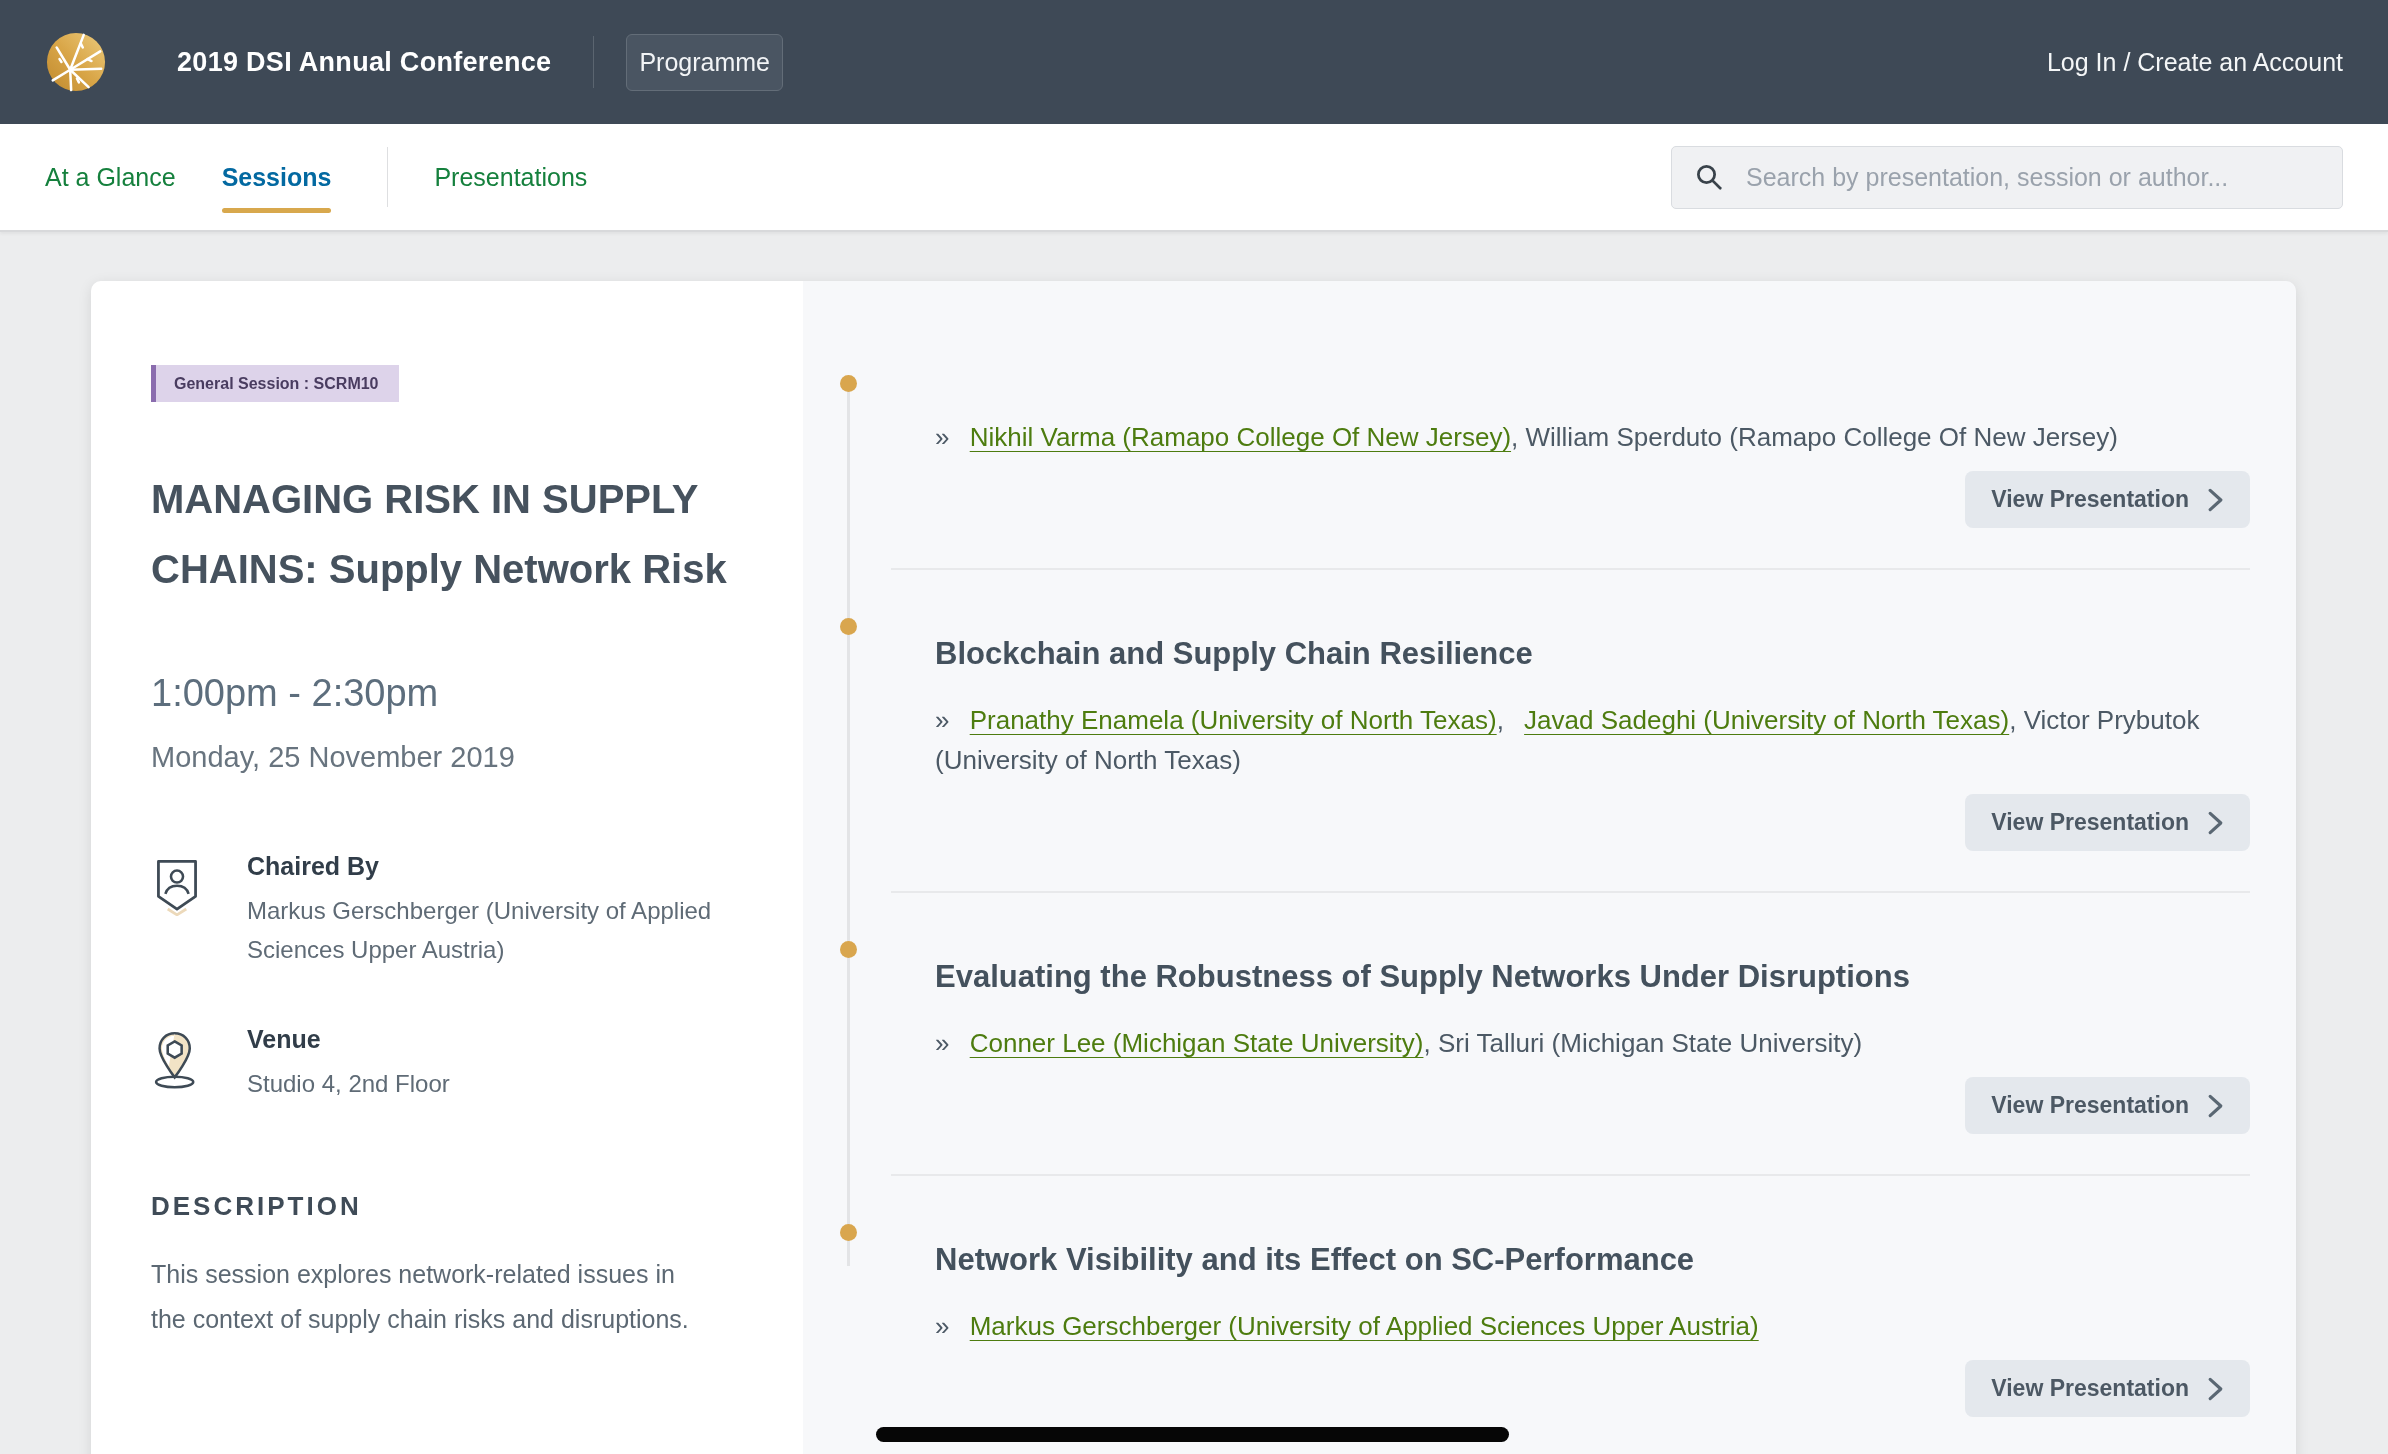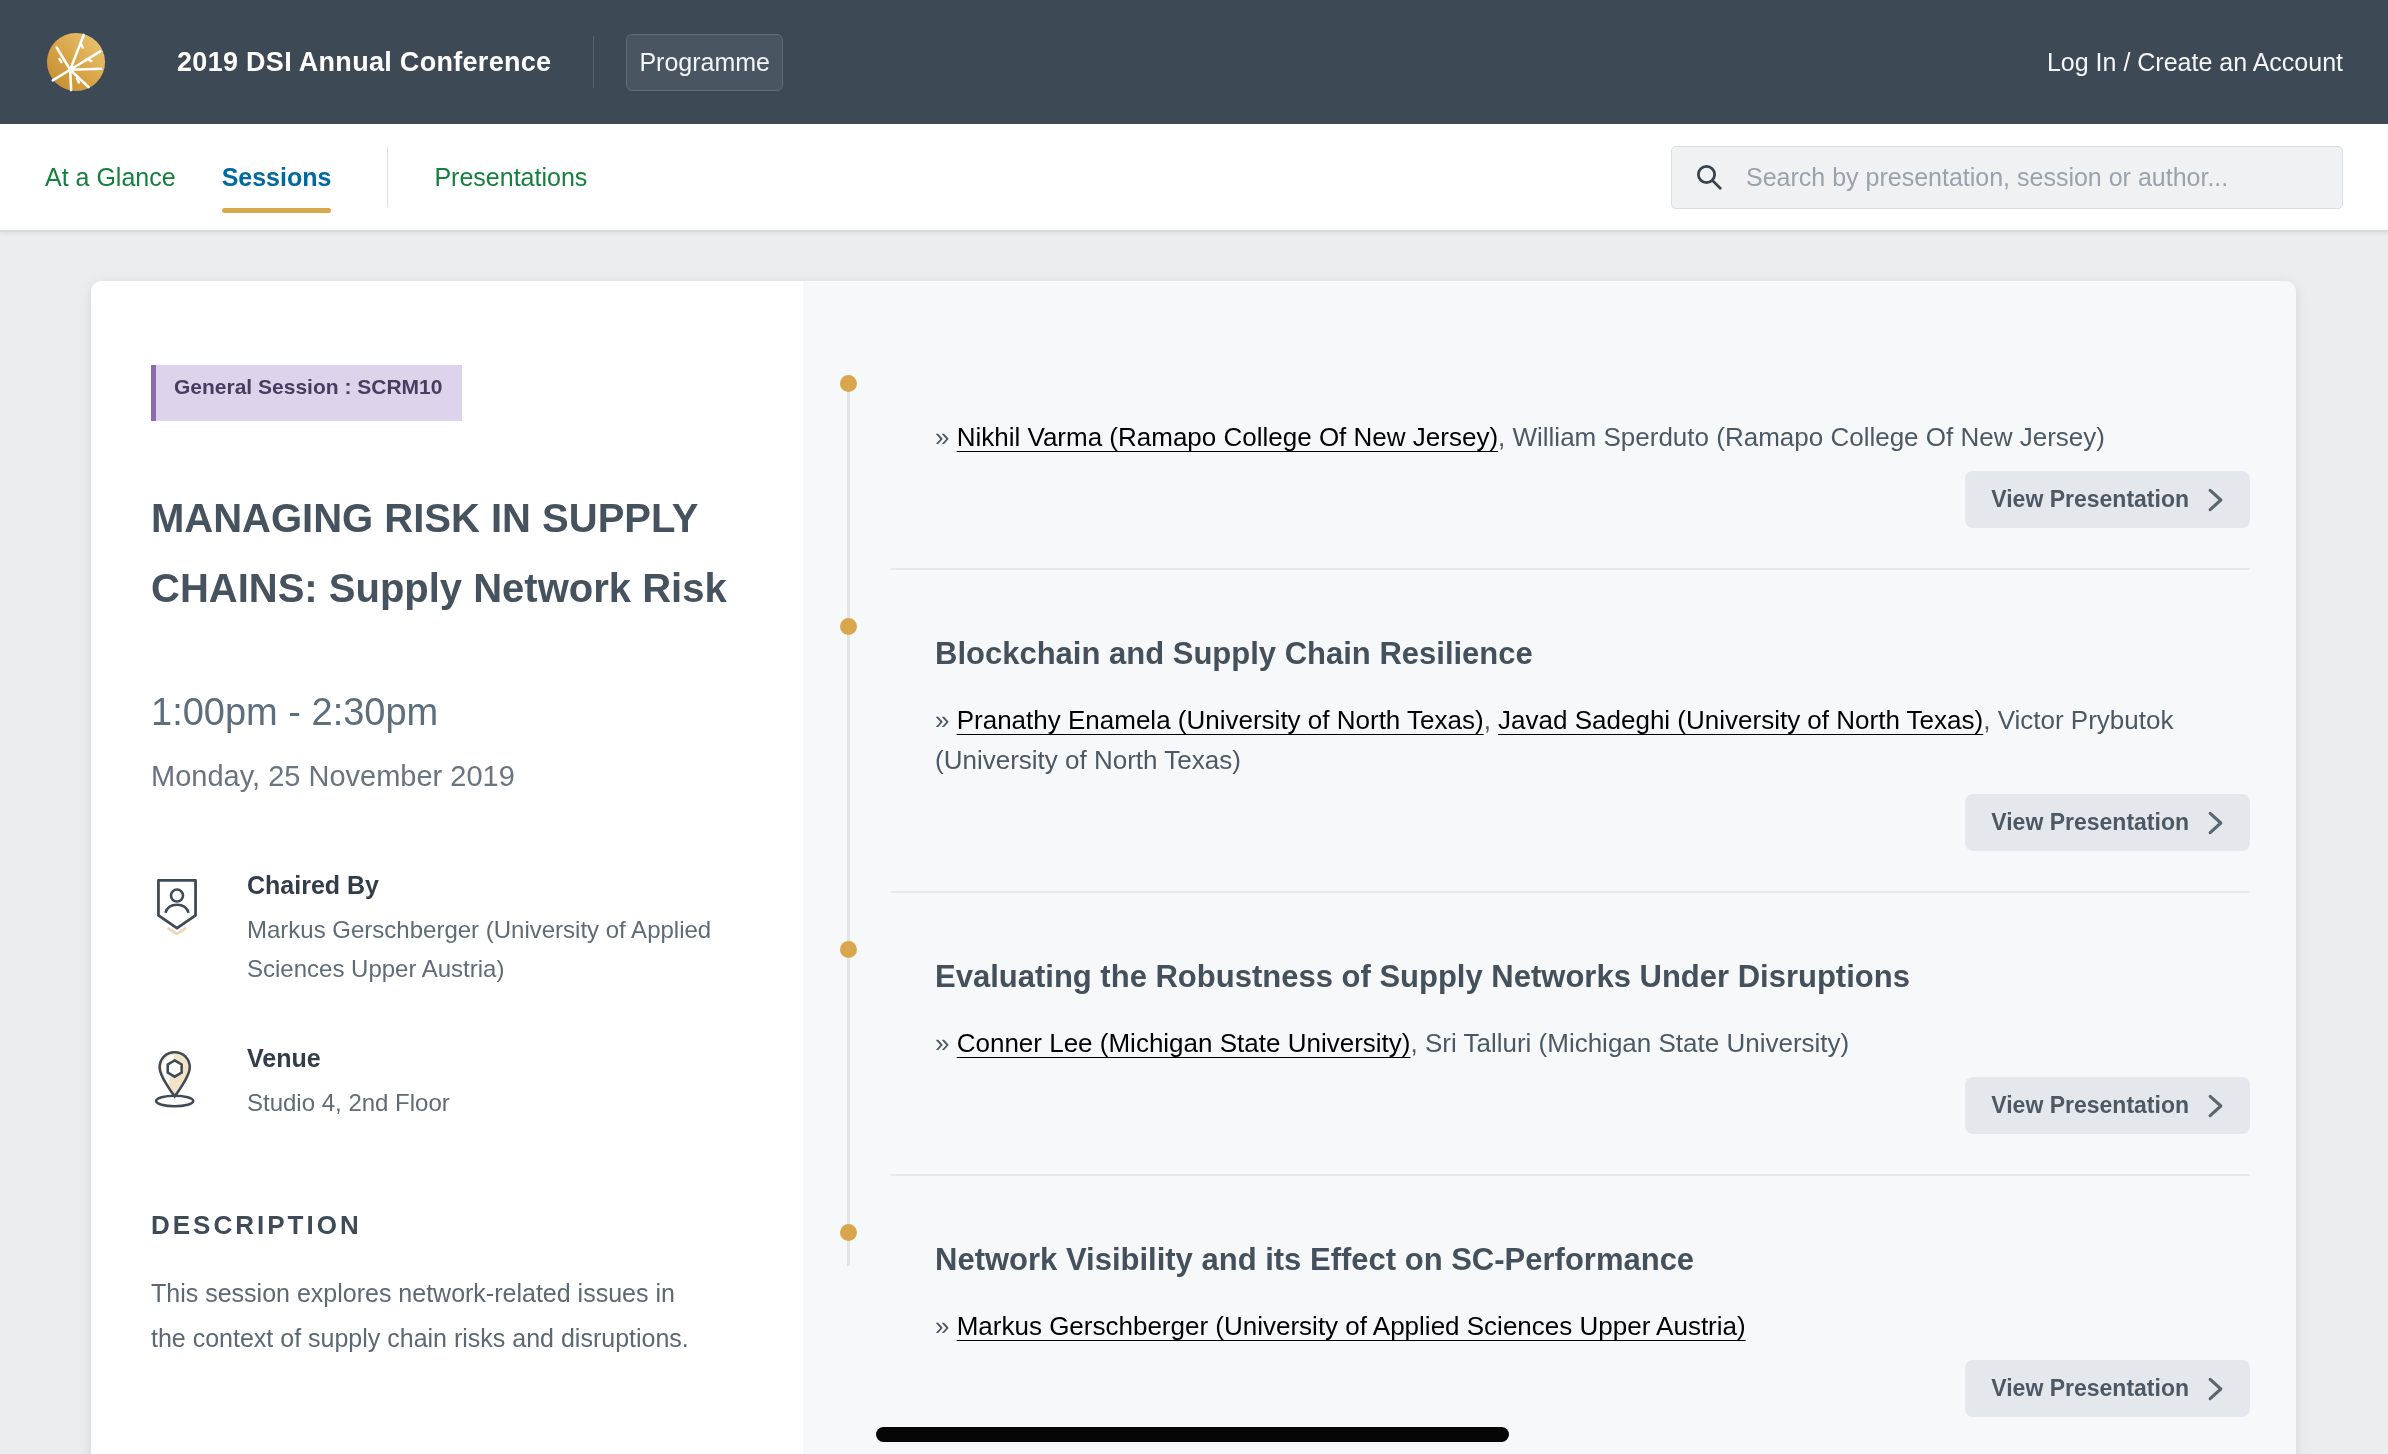--- a/index.html
+++ b/index.html
@@ -34,21 +34,21 @@
   .search-input { border:none; background:transparent; outline:none; margin-left:22px;
     font-size:25px; color:#4c5863; width:100%; font-family:"Liberation Sans", sans-serif; }
   .search-input::placeholder { color:#9aa2ac; }
 
   
   .main-wrap { margin:49px 92px 0 91px; height:1192px; display:flex;
     border-radius:10px 10px 0 0; box-shadow:0 3px 14px rgba(0,0,0,.10); }
   .session-card { width:712px; flex:0 0 auto; background:#ffffff;
     border-radius:10px 0 0 0; padding:84px 58px 0 60px; }
   .badge { display:inline-block; background:#ddd3ea; border-left:5px solid #8a6cae;
-    color:#493c60; font-size:21px; font-weight:bold; padding:10px 20px 22px 18px; }
+    color:#493c60; font-size:16px; font-weight:bold; padding:10px 20px 9px 18px; }
   .session-title { margin-top:62px; font-size:40px; font-weight:bold; color:#46525e;
     line-height:70px; }
   .session-time { margin-top:68px; font-size:38px; color:#5d6e7d; }
   .session-date { margin-top:26px; font-size:29px; color:#68747f; }
   .info-row { display:flex; margin-top:78px; }
   .info-row.venue-row { margin-top:56px; }
   .info-icon { width:52px; flex:0 0 auto; margin-right:44px; padding-top:6px; }
   .info-label { font-size:25px; font-weight:bold; color:#313d49; }
   .info-text { margin-top:10px; font-size:24px; color:#5f6b76; line-height:39px; max-width:505px; }
   .desc-label { margin-top:88px; font-size:26px; font-weight:bold; letter-spacing:3px;
@@ -60,22 +60,22 @@
   .timeline-line { position:absolute; left:44px; top:103px; width:3px; height:882px;
     background:#e3e4e6; }
   .pres-item { position:relative; padding:64px 46px 0 132px; }
   .pres-item:first-child { padding-top:110px; }
   .pres-dot { position:absolute; left:37px; top:48px; width:17px; height:17px;
     border-radius:50%; background:#d9a64e; }
   .pres-item:first-child .pres-dot { top:94px; }
   .pres-title { font-size:31px; font-weight:bold; color:#44515d; line-height:40px; }
   .pres-authors { margin-top:26px; font-size:26px; color:#4c5965; line-height:40px; }
   .author-prefix { color:#4c5965; }
-  .author-link { color:#000000; text-decoration:underline; text-underline-offset:5px;
-    text-decoration-thickness:1px; cursor:pointer; }
+  .author-link { color:#4d7c0f; text-decoration:underline; text-underline-offset:5px;
+    text-decoration-thickness:1px; cursor:pointer;margin-left:13px; }
   .btn-row { display:flex; justify-content:flex-end; margin-top:14px; }
   .view-btn { display:flex; align-items:center; background:#e4e8ed; border:none;
     border-radius:8px; padding:15px 26px; font-size:23px; font-weight:bold; color:#4c5864;
     cursor:pointer; font-family:"Liberation Sans", sans-serif; }
   .view-btn svg { margin-left:18px; }
   .pres-divider { height:2px; background:#e8e9eb; margin:40px 0 0 -44px; }
   .pres-item:last-child .pres-divider { display:none; }
 
   
   .hscroll-thumb { position:absolute; left:876px; top:1427px; width:633px; height:15px;

